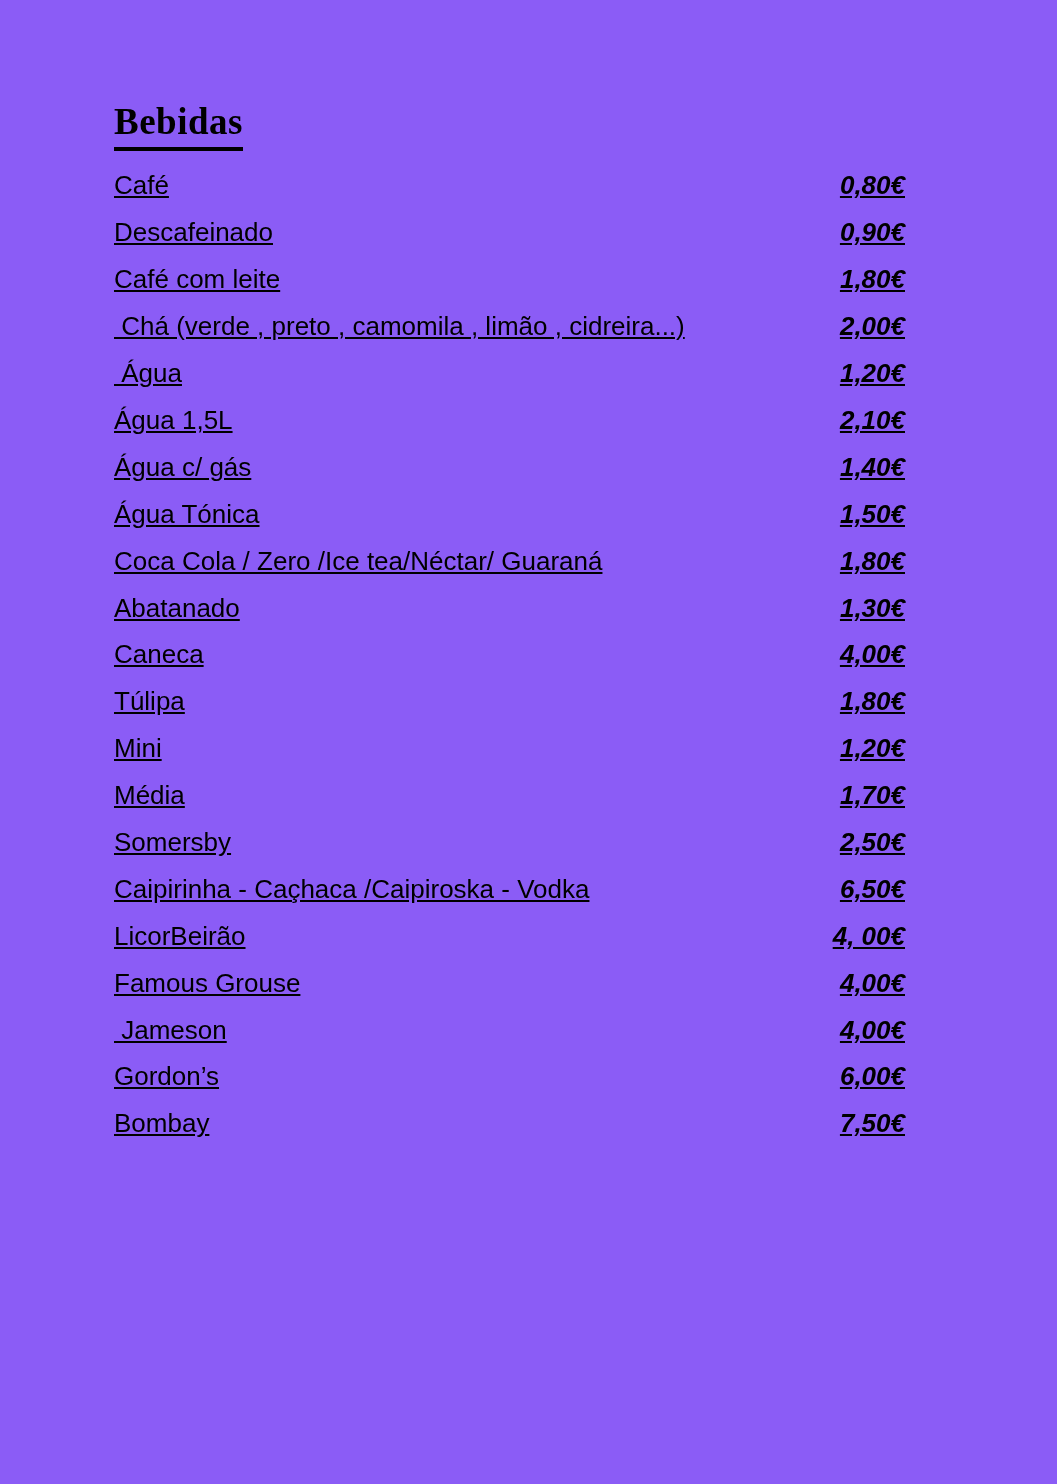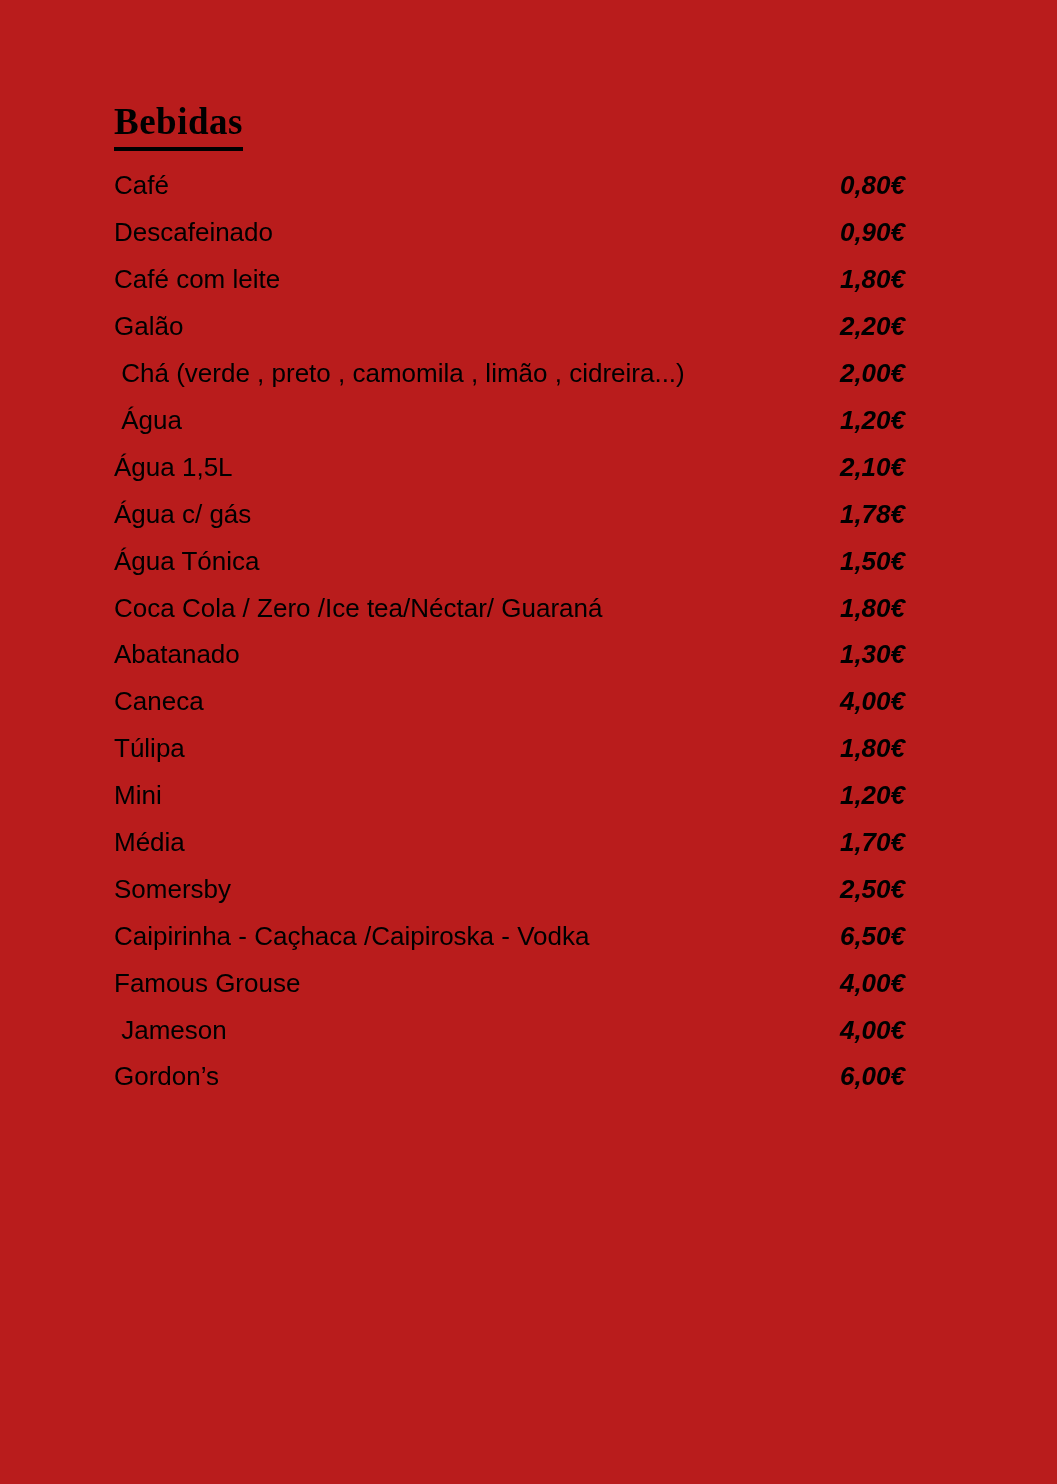--- a/index.html
+++ b/index.html
@@ -5,26 +5,27 @@
   html, body {
     margin: 0;
     padding: 0;
     background: #e8e8e8;
   }
   .page {
     position: relative;
     width: 1057px;
     height: 1484px;
     margin: 0 auto;
-    background: #b91c1c;
+    background: #8b5cf6;
     box-sizing: border-box;
     padding: 101px 152px 0 114px;
     font-family: "Liberation Sans", sans-serif;
     color: #000000;
     overflow: hidden;
+    text-decoration: underline;
   }
   .menu-title {
     display: inline-block;
     font-family: "Liberation Serif", serif;
     font-weight: bold;
     font-size: 37px;
     line-height: 1.15;
     color: #000000;
     border-bottom: 4px solid #000000;
     padding-bottom: 3px;
@@ -68,43 +69,39 @@
     <span class="item-name">Descafeinado</span>
     <span class="item-price">0,90€</span>
   </div>
 
 
   <div class="menu-row">
     <span class="item-name">Café com leite</span>
     <span class="item-price">1,80€</span>
   </div>
 
-  <div class="menu-row">
-    <span class="item-name">Galão</span>
-    <span class="item-price">2,20€</span>
-  </div>
 
   <div class="menu-row">
     <span class="item-name"> Chá (verde , preto , camomila , limão , cidreira...)</span>
     <span class="item-price">2,00€</span>
   </div>
 
   <div class="menu-row">
     <span class="item-name"> Água</span>
     <span class="item-price">1,20€</span>
   </div>
 
   <div class="menu-row">
     <span class="item-name">Água 1,5L</span>
     <span class="item-price">2,10€</span>
   </div>
 
   <div class="menu-row">
     <span class="item-name">Água c/ gás</span>
-    <span class="item-price">1,78€</span>
+    <span class="item-price">1,40€</span>
   </div>
 
   <div class="menu-row">
     <span class="item-name">Água Tónica</span>
     <span class="item-price">1,50€</span>
   </div>
 
   <div class="menu-row">
     <span class="item-name">Coca Cola / Zero /Ice tea/Néctar/ Guaraná</span>
     <span class="item-price">1,80€</span>
@@ -139,31 +136,39 @@
   <div class="menu-row">
     <span class="item-name">Somersby</span>
     <span class="item-price">2,50€</span>
   </div>
 
   <div class="menu-row">
     <span class="item-name">Caipirinha - Caçhaca /Caipiroska - Vodka</span>
     <span class="item-price">6,50€</span>
   </div>
 
+  <div class="menu-row">
+    <span class="item-name">LicorBeirão</span>
+    <span class="item-price">4, 00€</span>
+  </div>
 
   <div class="menu-row">
     <span class="item-name">Famous Grouse</span>
     <span class="item-price">4,00€</span>
   </div>
 
   <div class="menu-row">
     <span class="item-name"> Jameson</span>
     <span class="item-price">4,00€</span>
   </div>
 
 
   <div class="menu-row">
     <span class="item-name">Gordon’s</span>
     <span class="item-price">6,00€</span>
   </div>
 
+  <div class="menu-row">
+    <span class="item-name">Bombay</span>
+    <span class="item-price">7,50€</span>
+  </div>
 </div>
 </div>
 
 </body></html>

